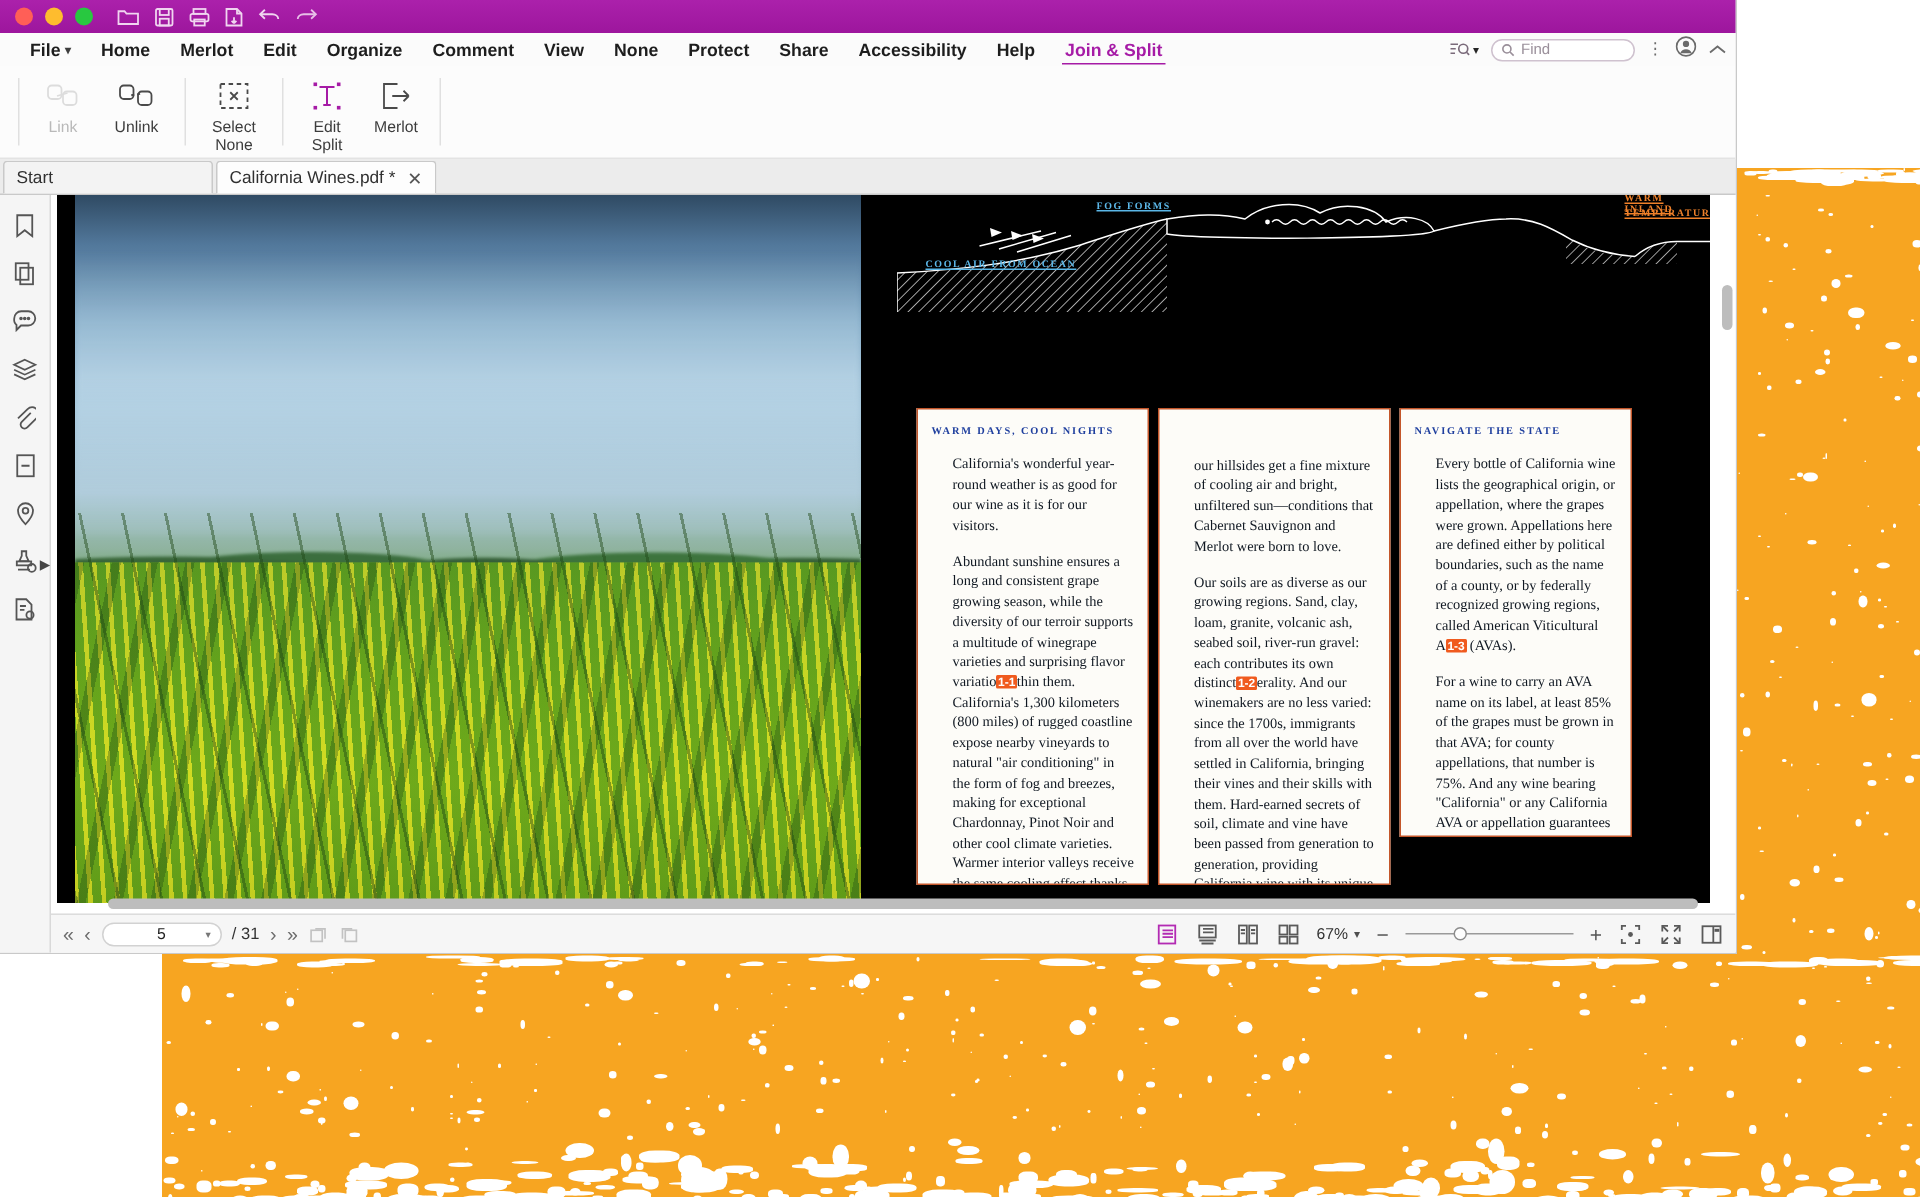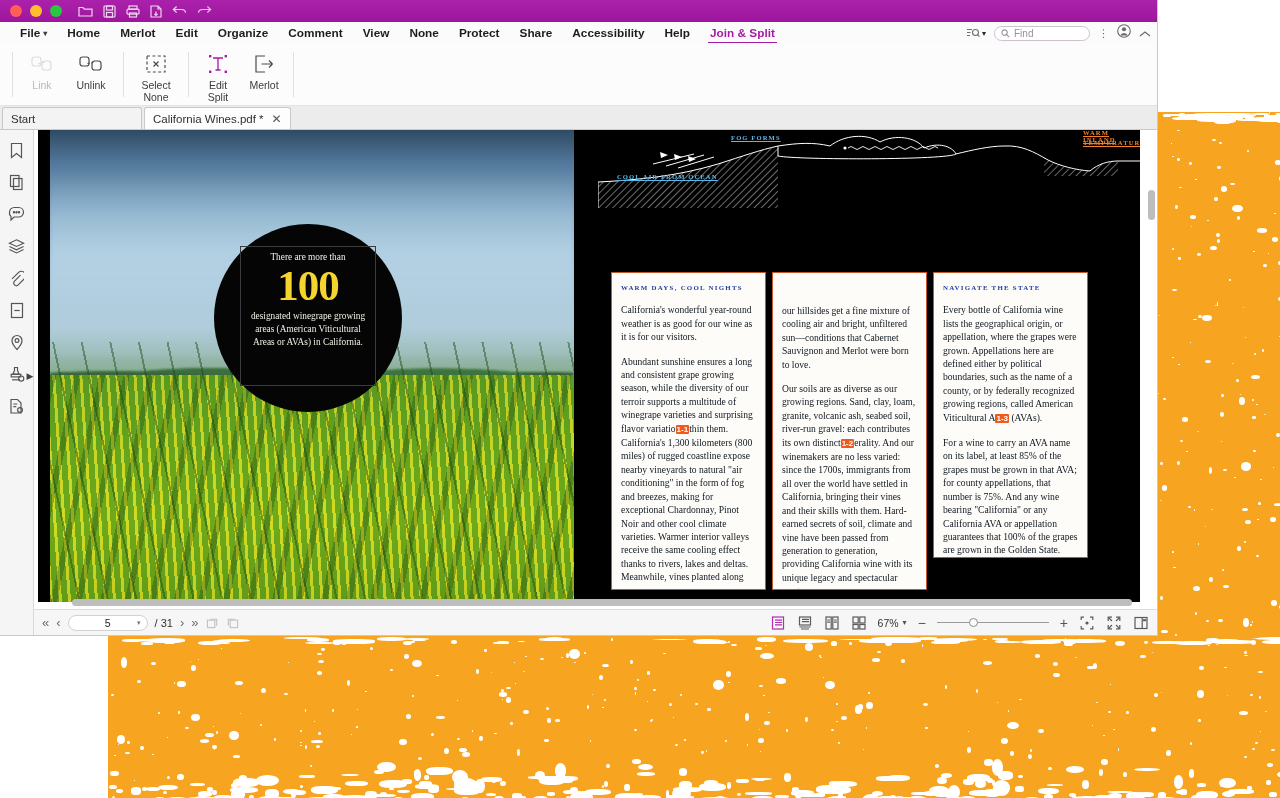--- a/index.html
+++ b/index.html
@@ -196,21 +196,21 @@
   .col {
     width: 155px; background: #fdfcf8; border: 1px solid #c4562a;
     padding: 8px 9px 0; font-family: "Liberation Serif", serif;
     color: #101822; font-size: 9.6px; line-height: 13.4px;
     height: 318px; overflow: hidden;
   }
   .col h4 {
     font-size: 6.9px; letter-spacing: 1.25px; color: #1f3f9e; font-weight: 700;
     margin-bottom: 9px; text-transform: uppercase;
   }
-  .col p { margin-bottom: 11px; }
+  .col p { margin-bottom: 11px; margin-left: 14px; }
   .mark {
     background: #f05a1e; color: #fff; font-family: "Liberation Sans", sans-serif;
     font-size: 8px; padding: 0 1px; font-weight: 700; border-radius: 1px;
   }
 
   
   .vscroll {
     position: absolute; right: 1px; top: 2px; width: 9px; bottom: 12px;
   }
   .vscroll .thumb {
@@ -1215,27 +1215,20 @@
 
           <div class="pdfpage">
 
             <div class="photo">
               <div class="mist"></div>
               <div class="treeline"></div>
               <div class="field"></div>
               <div class="rows"></div>
             </div>
 
-            <div class="circle">
-              <div class="circle-inner">
-                <span>There are more than</span>
-                <span class="big">100</span>
-                <span>designated winegrape growing areas (American Viticultural Areas or AVAs) in California.</span>
-              </div>
-            </div>
 
             <div class="diagram">
               <svg width="560" height="80" viewBox="0 0 560 80" fill="none" style="position:absolute;left:0;top:0;">
                 <defs>
                   <pattern id="hatch" width="5" height="5" patternTransform="rotate(45)" patternUnits="userSpaceOnUse">
                     <line x1="0" y1="0" x2="0" y2="5" stroke="#ffffff" stroke-width="1"></line>
                   </pattern>
                 </defs>
                 <path d="M0 78 L0 52 C40 50 80 46 120 34 C145 26 162 20 180 16" stroke="#ffffff" stroke-width="1"></path>
                 <path d="M0 78 L0 52 C40 50 80 46 120 34 C145 26 162 20 180 16 L180 78 Z" fill="url(#hatch)" opacity=".85"></path>

